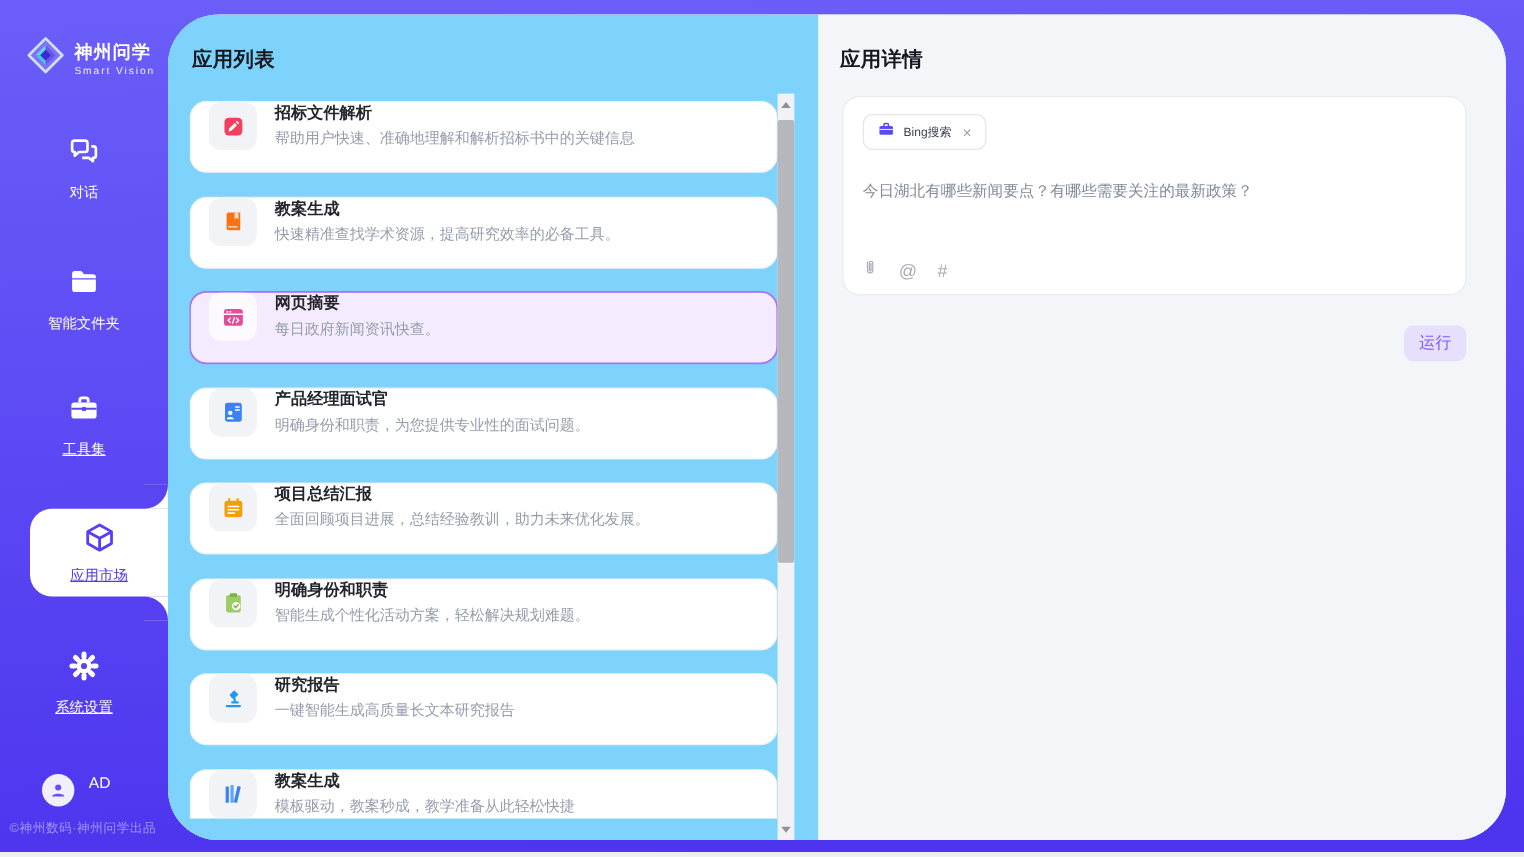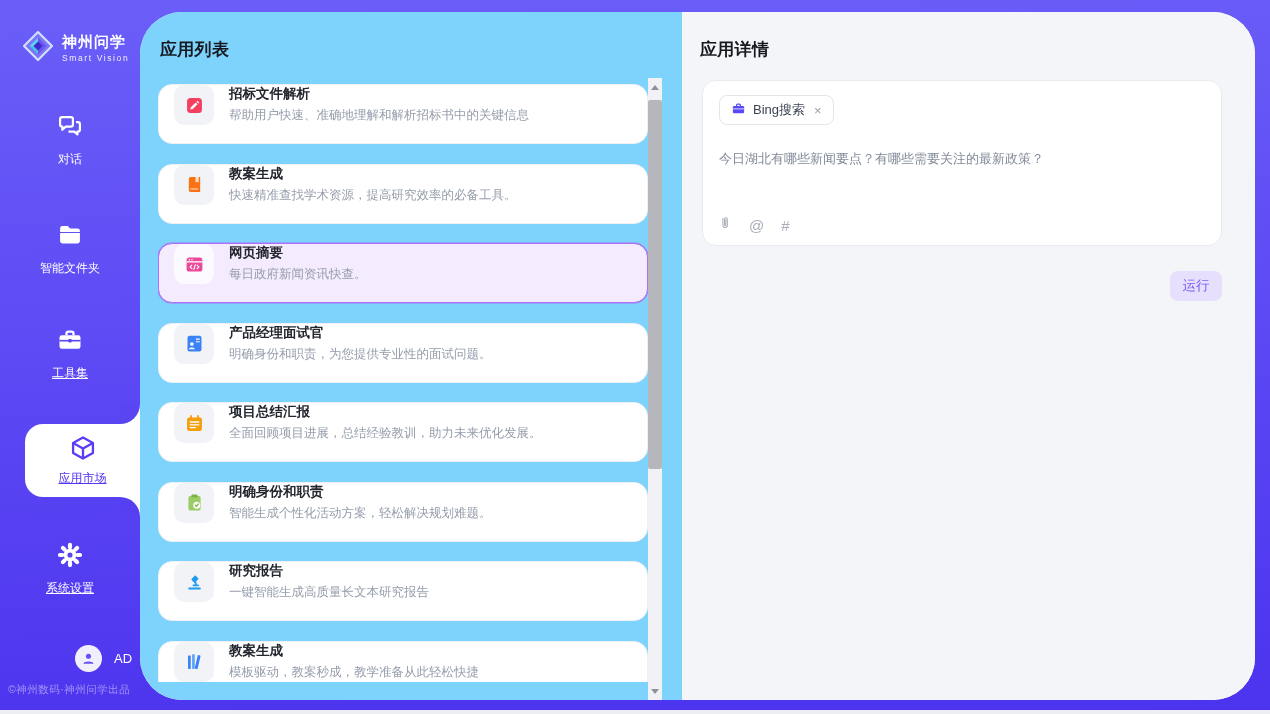--- a/index.html
+++ b/index.html
@@ -43,21 +43,21 @@
   .tri-up { width:0; height:0; border-left:4px solid transparent; border-right:4px solid transparent; border-bottom:5px solid #8e9199; }
   .tri-down { width:0; height:0; border-left:4px solid transparent; border-right:4px solid transparent; border-top:5px solid #8e9199; }
   .scroll-thumb { position:absolute; left:0; top:22px; width:14px; height:369px; background:#b5b7bd; border-radius:2px; }
   
   .detail-col { position:absolute; left:542px; top:0; width:573px; height:688px; background:#f4f5f8; }
   .detail-title { left:18px; top:26px; }
   .detail-card { position:absolute; left:20px; top:68px; width:520px; height:166px;
                  background:#fff; border:1px solid #e9ebf0; border-radius:14px; }
   .tool-tag { position:absolute; left:16px; top:14px; height:30px; display:inline-flex; align-items:center;
               gap:7px; padding:0 11px; border:1px solid #e3e5ea; border-radius:8px; background:#fff; cursor:pointer; }
-  .tool-tag-label { font-size:13px; color:#3c4352; }
+  .tool-tag-label { font-size:10px; color:#3c4352; }
   .tag-close { font-size:13px; color:#9aa0ac; margin-left:2px; cursor:pointer; line-height:1; }
   .prompt-text { position:absolute; left:16px; top:68px; width:480px; font-size:13px; color:#818a99; line-height:1.5; cursor:text; }
   .attach-row { position:absolute; left:15px; top:134px; display:flex; align-items:center; gap:17px; color:#a9aeb9; }
   .attach-row .glyph { font-size:15px; line-height:1; cursor:pointer; color:#a9aeb9; }
   .run-btn { position:absolute; left:488px; top:259px; width:52px; height:30px; border:none;
              background:#e7e0fd; color:#7c5af7; font-size:13.5px; border-radius:8px; cursor:pointer;
              font-family:inherit; display:flex; align-items:center; justify-content:center; }
   
   .sidebar { position:absolute; left:0; top:0; width:140px; height:710px; color:#fff; }
   .brand { position:absolute; left:19px; top:11px; display:flex; align-items:center; gap:5px;margin-top:16px; }
@@ -69,21 +69,21 @@
   .nav-label.underlined { text-decoration:underline; }
   
   .market-bubble { position:absolute; left:25px; top:424px; width:115px; height:73px;
                    background:#fff; border-radius:18px 0 0 18px; cursor:pointer; }
   .market-inner { position:absolute; inset:0; display:flex; flex-direction:column; align-items:center; justify-content:center; }
   .market-inner .nav-label { color:#5334f0; margin-top:4px; }
   .notch { position:absolute; right:0; width:20px; height:20px; background:#fff; }
   .notch.top { top:-20px; } .notch.bottom { bottom:-20px; }
   .notch.top::before { content:''; position:absolute; inset:0; background:#5945f2; border-bottom-right-radius:100%; }
   .notch.bottom::before { content:''; position:absolute; inset:0; background:#553ff1; border-top-right-radius:100%; }
-  .user-row { position:absolute; left:0; top:645px; width:127px; display:flex; align-items:center; justify-content:center; gap:12px; cursor:pointer;margin-left:40px; }
+  .user-row { position:absolute; left:0; top:645px; width:127px; display:flex; align-items:flex-start; justify-content:center; gap:12px; cursor:pointer; }
   .avatar { width:27px; height:27px; border-radius:50%; background:#f2effd; display:flex; align-items:center; justify-content:center; }
   .user-initials { font-size:13px; color:#fff; }
   .side-footer { position:absolute; left:8px; top:683px; width:134px; font-size:10.5px; color:rgba(255,255,255,.45); letter-spacing:.5px; }
 </style>
 </head>
 <body>
 
 <div class="frame"></div>
 
 <div class="sidebar">

